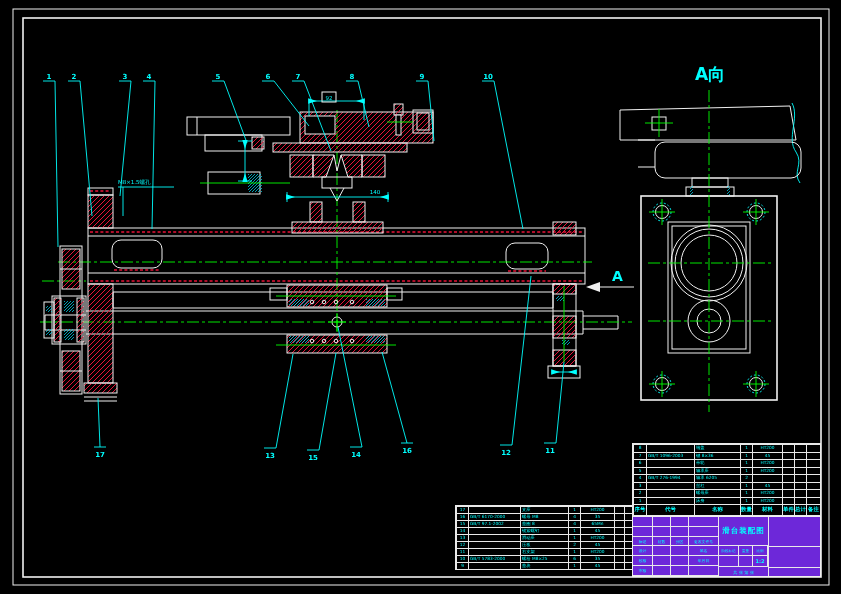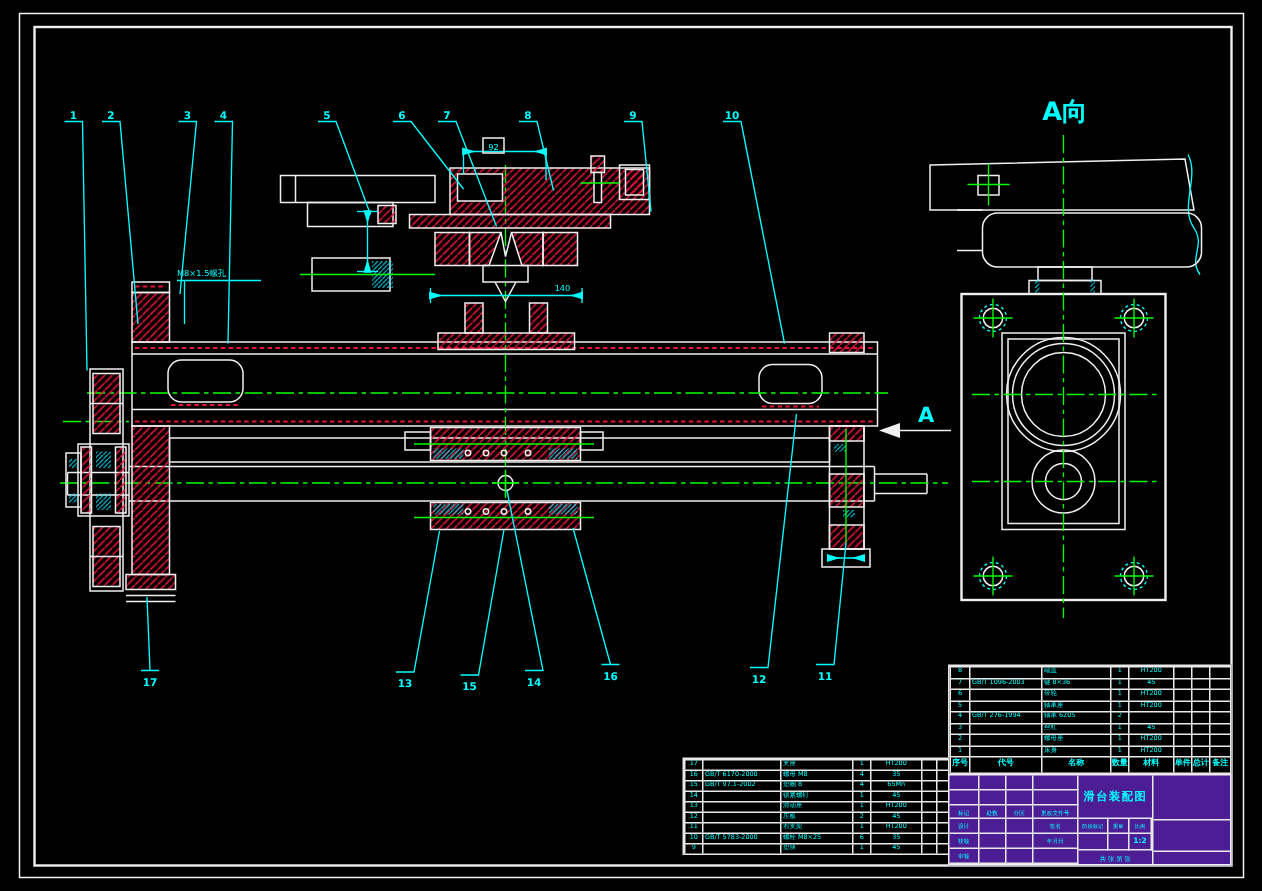--- a/index.html
+++ b/index.html
@@ -31,21 +31,21 @@
     overflow:hidden;white-space:nowrap;padding:0 1px}
   .bom .num{justify-content:center}
   .bom .hd{font-size:5.4px;font-weight:bold;justify-content:center}
   #bom-right{left:632px;top:443px;width:189px;height:73px;
     grid-template-columns:13px 48px 46px 12px 30px 12px 12px 1fr;
     grid-template-rows:repeat(8,7.5px) 1fr}
   #bom-left{left:455px;top:505px;width:178px;height:65px;
     grid-template-columns:12px 52px 48px 12px 34px 10px 1fr;
     grid-template-rows:repeat(9,1fr)}
   #titleblock{position:absolute;left:632px;top:516px;width:189px;height:61px;
-    border:1.5px solid #f0f0f0;background:#4c1d95}
+    border:1.5px solid #f0f0f0;background:#6d28d9}
   #tb-left{position:absolute;left:0;top:0;width:86px;height:100%;display:grid;
     grid-template-columns:20px 18px 18px 1fr;grid-template-rows:repeat(6,1fr)}
   #tb-left .cell{border-right:1px solid #e9e9e9;border-bottom:1px solid #e9e9e9;
     font-size:3.8px;color:#00ffff;display:flex;align-items:center;justify-content:center;
     overflow:hidden;white-space:nowrap}
   #tb-mid{position:absolute;left:86px;top:0;width:50px;height:100%;border-right:1px solid #e9e9e9}
   #tb-name{position:absolute;left:0;top:0;width:100%;height:29px;border-bottom:1px solid #e9e9e9;
     display:flex;align-items:center;justify-content:center;font-size:7.5px;color:#00ffff;
     font-weight:bold;letter-spacing:1px;white-space:nowrap}
   #tb-lblrow,#tb-valrow{position:absolute;left:0;width:100%;height:10px;display:grid;

